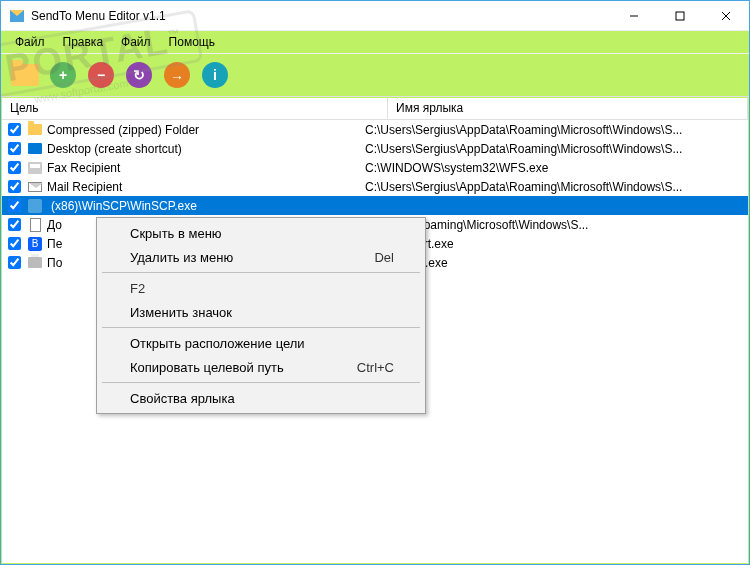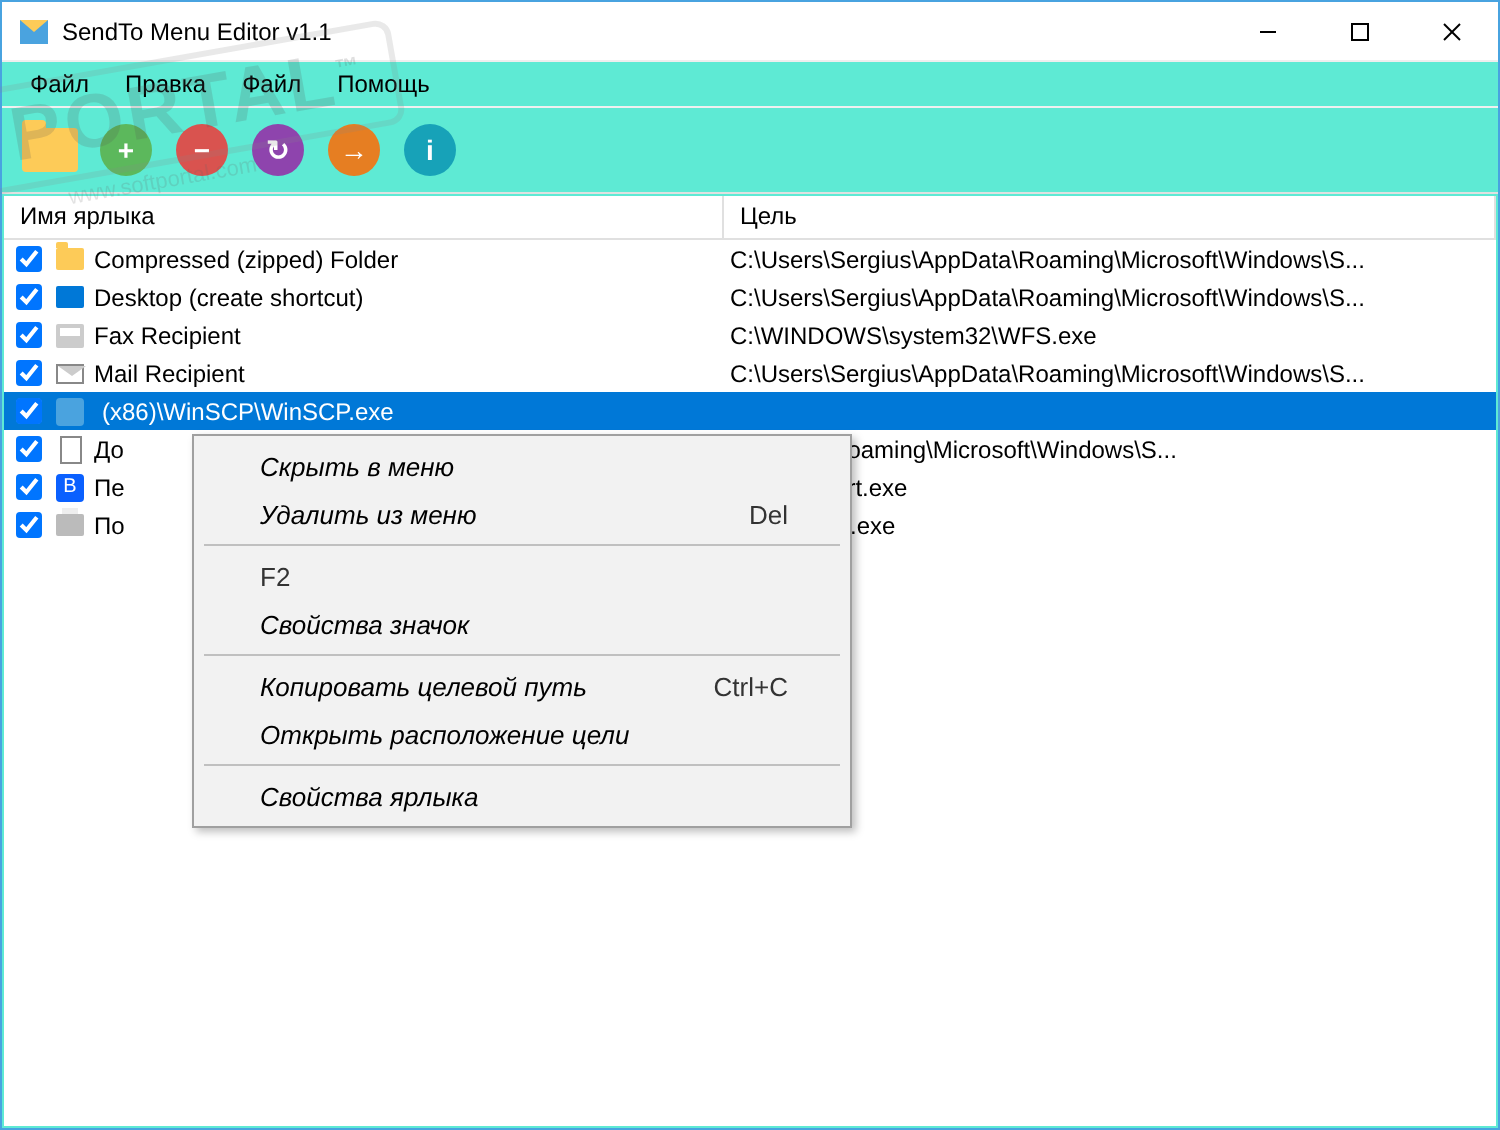--- a/index.html
+++ b/index.html
@@ -1,17 +1,17 @@
 <!DOCTYPE html>
 <html><head>
 <meta charset="utf-8">
 <style>
   * { box-sizing: border-box; }
   html, body { margin:0; padding:0; font-family:"Segoe UI", Tahoma, sans-serif; font-size:12px; color:#000; }
-  .window { width:750px; height:565px; border:1px solid #48a3e0; background:#5eead4; position:relative; }
+  .window { width:750px; height:565px; border:1px solid #48a3e0; background:#bef264; position:relative; }
   
   .titlebar { height:30px; display:flex; align-items:center; padding:0 0 0 8px; background:#fff; border-bottom:1px solid #eee; }
   .titlebar .app-icon { width:16px; height:16px; margin-right:6px; }
   .titlebar .title { flex:0 0 auto; font-size:12px; }
   .titlebar .spacer { flex:1; }
   .win-btn { width:46px; height:30px; display:flex; align-items:center; justify-content:center; }
   .win-btn svg { width:10px; height:10px; }
   
   .menubar { height:22px; display:flex; align-items:center; padding:0 6px; gap:2px; }
   .menubar .menu-item { padding:2px 8px; font-size:12px;text-align:center; }
@@ -30,21 +30,21 @@
   .list-body { }
   .row { height:19px; display:flex; align-items:center; padding:0 4px; font-size:12px; white-space:nowrap; overflow:hidden; }
   .row.selected { background:#0078d7; color:#fff; }
   .row input[type=checkbox]{ margin:0 4px 0 2px; width:13px; height:13px; }
   .row .icon { width:16px; height:16px; margin:0 4px 0 2px; flex:0 0 16px; display:flex; align-items:center; justify-content:center; }
   .row .name-cell { width:314px; flex:0 0 314px; overflow:hidden; text-overflow:ellipsis; }
   .row .target-cell { flex:1; overflow:hidden; text-overflow:ellipsis; padding-left:4px; }
   
   .context-menu { position:absolute; left:95px; top:216px; width:330px; background:#f2f2f2; border:1px solid #a0a0a0; box-shadow:2px 2px 4px rgba(0,0,0,0.25); padding:3px; font-size:13px; }
   .ctx-item { display:flex; align-items:center; height:24px; padding:0 28px 0 30px; }
-  .ctx-item .label { flex:1;font-style:italic; }
+  .ctx-item .label { flex:1; }
   .ctx-item .shortcut { color:#333; }
   .ctx-sep { height:1px; margin:3px 2px; background:#c0c0c0; }
   
   .watermark { position:absolute; left:-10px; top:20px; width:280px; height:100px; transform:rotate(-10deg); opacity:0.18; pointer-events:none; font-family:Arial, sans-serif; }
   .watermark .big { font-size:38px; font-weight:700; letter-spacing:2px; color:#555; border:3px solid #888; border-radius:8px; padding:2px 14px; display:inline-block; }
   .watermark .tm { font-size:12px; vertical-align:super; }
   .watermark .small { font-size:11px; color:#666; margin-top:2px; margin-left:40px; }
   
   .ic-folder { width:14px; height:11px; background:#fdcb58; border-radius:1px; position:relative; }
   .ic-folder:before{content:"";position:absolute;left:0;top:-3px;width:6px;height:3px;background:#fdcb58;border-radius:1px 1px 0 0;}
@@ -114,22 +114,22 @@
     <div class="tool-btn">
         <div class="circ" style="background:#e67e22">→</div>
       </div>
     <div class="tool-btn">
         <div class="circ" style="background:#17a2b8">i</div>
       </div>
   </div>
 
   <div class="list-area">
     <div class="list-header">
+      <div class="col col-target">Цель</div>
       <div class="col col-name">Имя ярлыка</div>
-      <div class="col col-target">Цель</div>
     </div>
     <div class="list-body" id="list-body">
         <div class="row">
           <input type="checkbox" checked="" style="">
           <span class="icon">
             <span class="ic-folder"></span>
           </span>
           <span class="name-cell">Compressed (zipped) Folder</span>
           <span class="target-cell">C:\Users\Sergius\AppData\Roaming\Microsoft\Windows\S...</span>
         </div>
@@ -198,31 +198,31 @@
       </div>
       <div class="ctx-item">
         <span class="label">Удалить из меню</span>
         <span class="shortcut">Del</span>
       </div>
       <div class="ctx-sep"></div>
       <div class="ctx-item">
         <span class="shortcut">F2</span>
       </div>
       <div class="ctx-item">
-        <span class="label">Свойства значок</span>
+        <span class="label">Изменить значок</span>
         <span class="shortcut"></span>
       </div>
       <div class="ctx-sep"></div>
+      <div class="ctx-item">
+        <span class="label">Открыть расположение цели</span>
+        <span class="shortcut"></span>
+      </div>
       <div class="ctx-item">
         <span class="label">Копировать целевой путь</span>
         <span class="shortcut">Ctrl+C</span>
-      </div>
-      <div class="ctx-item">
-        <span class="label">Открыть расположение цели</span>
-        <span class="shortcut"></span>
       </div>
       <div class="ctx-sep"></div>
       <div class="ctx-item">
         <span class="label">Свойства ярлыка</span>
         <span class="shortcut"></span>
       </div>
     </div>
 
   <div class="watermark">
     <span class="big"><span>PORTAL</span><span class="tm">™</span></span>

